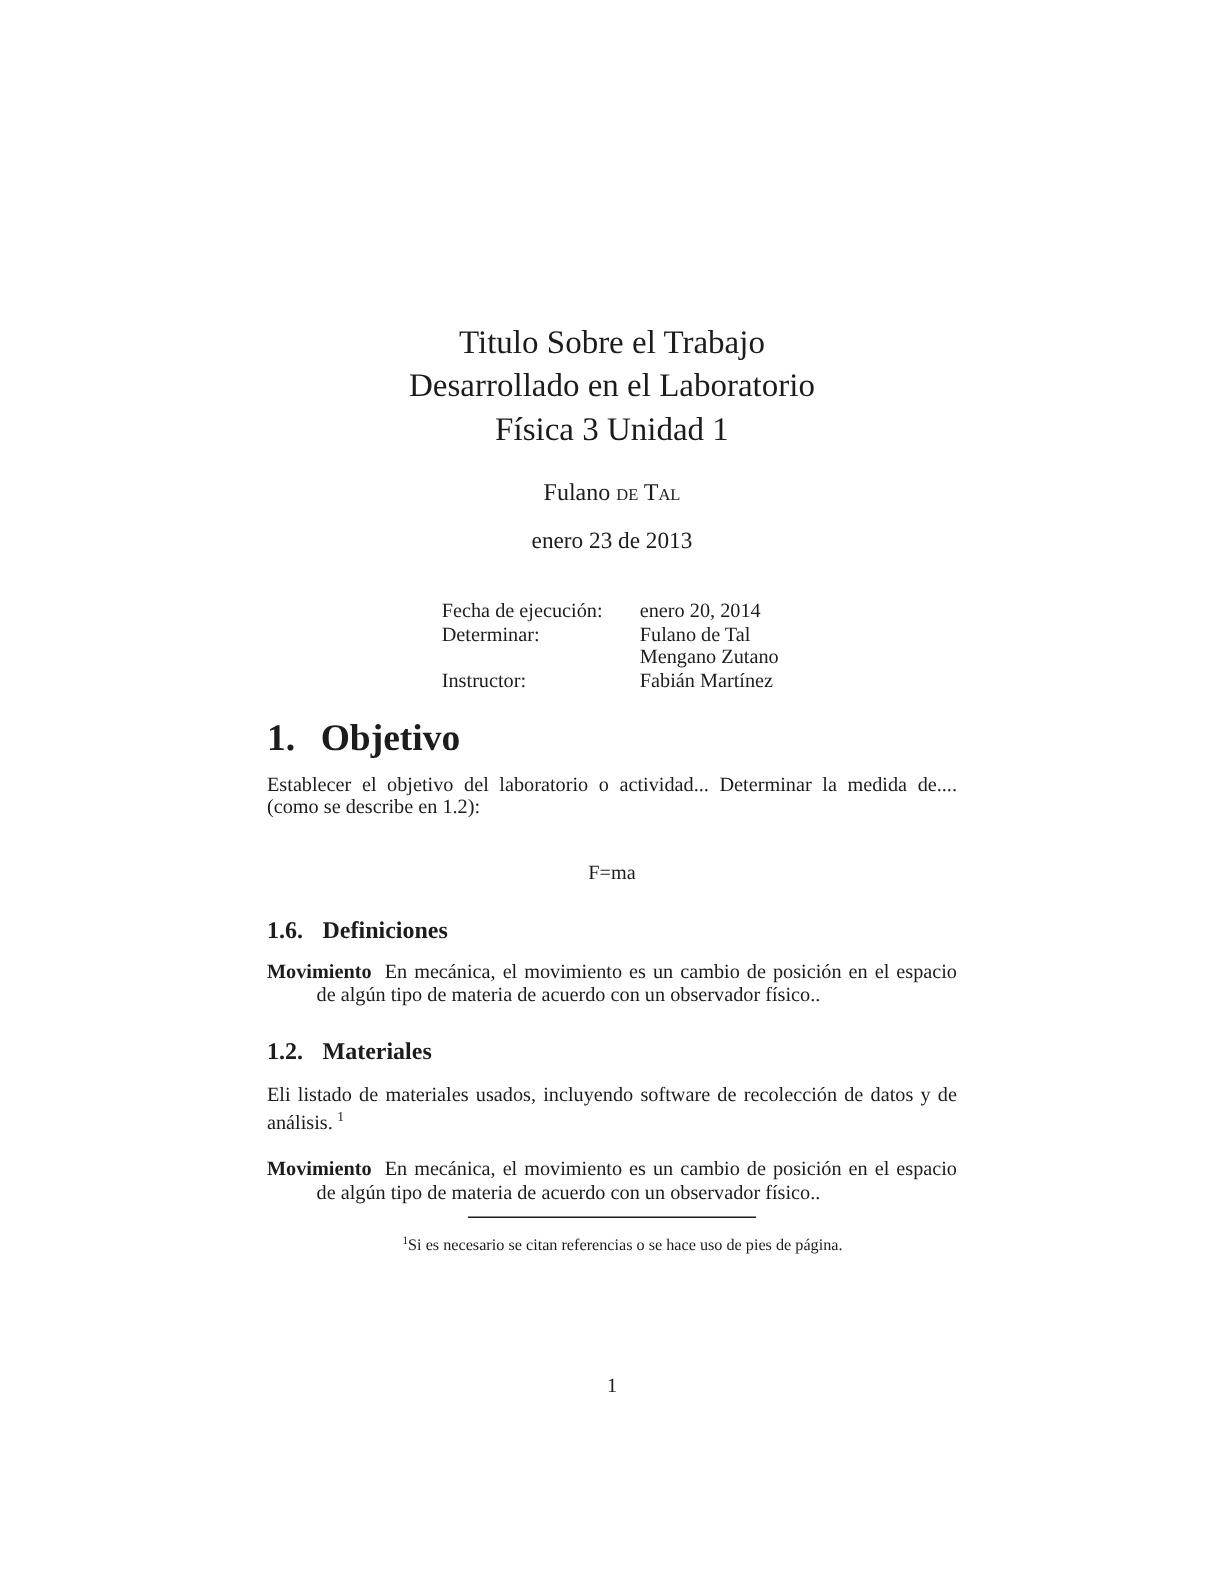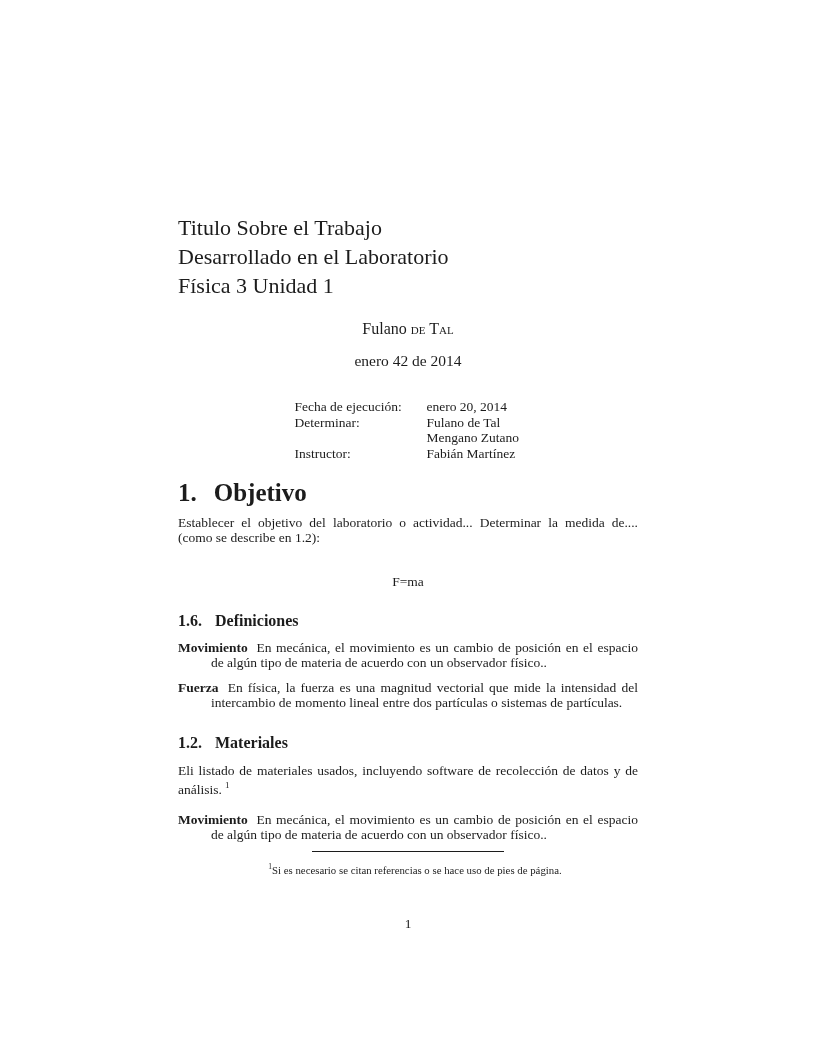--- a/index.html
+++ b/index.html
@@ -17,21 +17,21 @@
     overflow: hidden;
   }
   .content {
     position: absolute;
     left: 178px;
     top: 0;
     width: 460px;
   }
   .title-block {
     margin-top: 213px;
-    text-align: left;
+    text-align: center;
   }
   .title-line {
     font-size: 22px;
     line-height: 29px;
   }
   .author-line {
     margin-top: 20px;
     text-align: center;
     font-size: 16px;
     line-height: 18px;
@@ -148,21 +148,21 @@
       <div class="title-line">Titulo Sobre el Trabajo</div>
       <div class="title-line">Desarrollado en el Laboratorio</div>
       <div class="title-line">Física 3 Unidad 1</div>
     </div>
 
     <div class="author-line">
       <span>Fulano</span>
       <span class="sc">de Tal</span>
     </div>
 
-    <div class="date-line">enero 42 de 2014</div>
+    <div class="date-line">enero 23 de 2013</div>
 
     <table class="info-table">
       <tbody>
         <tr>
           <td class="label">Fecha de ejecución:</td>
           <td class="value">enero 20, 2014</td>
         </tr>
         <tr>
           <td class="label">Determinar:</td>
           <td class="value">Fulano de Tal</td>
@@ -188,24 +188,20 @@
 
     <div class="subsection-heading">
       <span class="num">1.6.</span><span>Definiciones</span>
     </div>
 
     <div class="desc-item">
       <span class="term">Movimiento</span>
       <span>En mecánica, el movimiento es un cambio de posición en el espacio de algún tipo de materia de acuerdo con un observador físico..</span>
     </div>
 
-    <div class="desc-item">
-      <span class="term">Fuerza</span>
-      <span>En física, la fuerza es una magnitud vectorial que mide la intensidad del intercambio de momento lineal entre dos partículas o sistemas de partículas.</span>
-    </div>
 
     <div class="subsection-heading">
       <span class="num">1.2.</span><span>Materiales</span>
     </div>
 
     <div class="body-par">
       <span>Eli listado de materiales usados, incluyendo software de recolección de datos y de análisis.</span><sup class="fn-mark">1</sup>
     </div>
 
     <div class="desc-item" style="margin-top:15px;">

